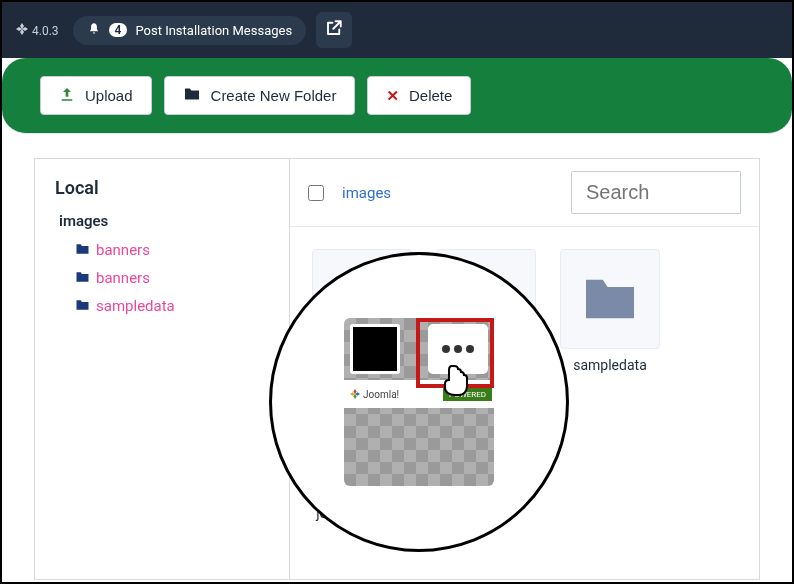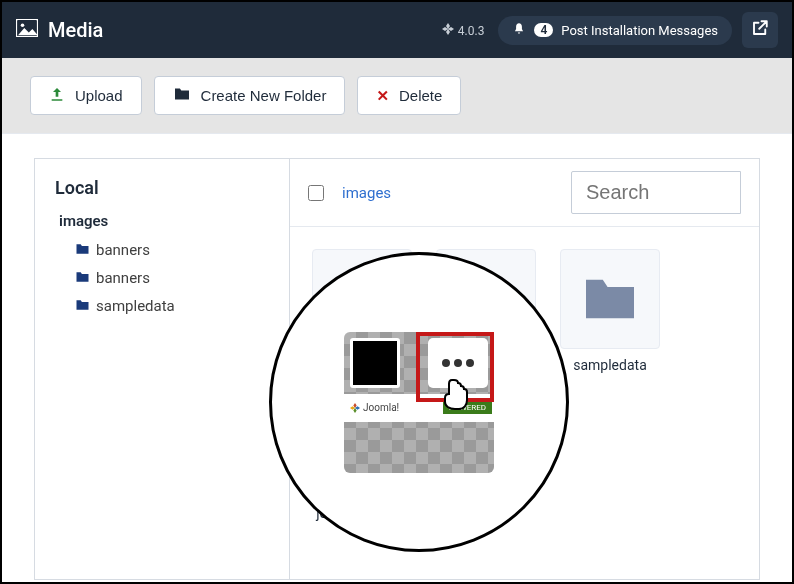--- a/index.html
+++ b/index.html
@@ -4,48 +4,48 @@
 <style>
   * { box-sizing: border-box; margin: 0; padding: 0; }
   body { font-family: -apple-system, BlinkMacSystemFont, "Segoe UI", Roboto, sans-serif; background: #fff; width: 794px; height: 584px; overflow: hidden; position: relative; }
   .frame { border: 2px solid #000; width: 794px; height: 584px; position: relative; background: #fff; }
   .topbar { background: #1f2b3a; height: 56px; display: flex; align-items: center; padding: 0 14px; color: #fff; }
   .topbar .title { font-size: 20px; font-weight: 500; display: flex; align-items: center; gap: 10px; flex: 1; }
   .topbar .version { font-size: 12px; color: #c7ced6; margin-right: 14px; display: flex; align-items: flex-end; gap: 4px; }
   .pill { background: #2b3a4d; border-radius: 20px; padding: 6px 14px; display: flex; align-items: center; gap: 8px; font-size: 13px; color: #fff; cursor: pointer; }
   .pill .count { background: #fff; color: #1f2b3a; border-radius: 10px; padding: 0 6px; font-size: 12px; font-weight: 600; }
   .sharebtn { background: #2b3a4d; border-radius: 6px; width: 36px; height: 36px; display: flex; align-items: center; justify-content: center; margin-left: 10px; cursor: pointer; }
-  .toolbar { background: #e5e5e5; padding: 18px 28px; display: flex; gap: 12px; border-bottom: 1px solid #e5e9ef; }
+  .toolbar { background: #15803d; padding: 18px 38px; display: flex; gap: 12px; border-bottom: 1px solid #e5e9ef; border-radius: 24px; }
   .btn { border: 1px solid #c5cdd8; background: #fff; padding: 9px 18px; border-radius: 4px; font-size: 15px; color: #1f2b3a; display: flex; align-items: center; gap: 10px; cursor: pointer; }
   .content { display: flex; padding: 24px 32px 0 32px; gap: 0; height: calc(100% - 56px - 78px); }
   .sidebar { width: 256px; border: 1px solid #d6dbe2; background: #fff; padding: 18px 20px; }
   .sidebar h3 { font-size: 18px; font-weight: 600; color: #1f2b3a; margin-bottom: 14px; }
   .tree-root { font-size: 15px; color: #1f2b3a; font-weight: 600; margin-bottom: 6px; padding-left: 4px; }
-  .tree-item { font-size: 15px; color: #404040; padding: 5px 0 5px 20px; display: flex; align-items: flex-start; gap: 6px; cursor: pointer; }
+  .tree-item { font-size: 15px; color: #ec4899; padding: 5px 0 5px 20px; display: flex; align-items: flex-start; gap: 6px; cursor: pointer; }
   .main { flex: 1; border: 1px solid #d6dbe2; border-left: none; background: #fff; position: relative; overflow: hidden; }
   .main-header { display: flex; align-items: center; padding: 12px 18px; border-bottom: 1px solid #e5e9ef; gap: 18px; }
   .main-header input[type="checkbox"] { width: 16px; height: 16px; cursor: pointer; }
   .breadcrumb { color: #2f6fcf; font-size: 15px; flex: 1; }
   .search { border: 1px solid #c5cdd8; padding: 9px 14px; font-size: 20px; width: 170px; border-radius: 2px 0 0 2px; }
   .grid { padding: 22px; display: flex; gap: 24px; flex-wrap: wrap; }
   .item { width: 100px; text-align: center; cursor: pointer; }
   .folder { width: 100px; height: 100px; background: #f6f8fb; border: 1px solid #e7ebf2; border-radius: 4px; display: flex; align-items: center; justify-content: center; }
   .item-label { font-size: 14px; color: #1f2b3a; margin-top: 8px; white-space: nowrap; overflow: hidden; text-overflow: ellipsis; }
   .thumb { width: 100px; height: 100px; border: 1px solid #e7ebf2; border-radius: 4px; background-image:
     linear-gradient(45deg,#eee 25%,transparent 25%),
     linear-gradient(-45deg,#eee 25%,transparent 25%),
     linear-gradient(45deg,transparent 75%,#eee 75%),
     linear-gradient(-45deg,transparent 75%,#eee 75%);
     background-size: 16px 16px;
     background-position: 0 0,0 8px,8px -8px,-8px 0;
     display: flex; align-items: center; justify-content: center;
   }
   .zoom-circle { position: absolute; left: 267px; top: 250px; width: 300px; height: 300px; border: 3px solid #000; border-radius: 50%; background: #fff; overflow: hidden; z-index: 10; }
   .zoom-inner { width: 100%; height: 100%; display: flex; flex-direction: column; align-items: center; justify-content: center; }
-  .zoom-thumb { width: 150px; height: 141px; background: #b0b0b0;
+  .zoom-thumb { width: 150px; height: 168px; background: #b0b0b0;
     background-image:
     linear-gradient(45deg,#9a9a9a 25%,transparent 25%),
     linear-gradient(-45deg,#9a9a9a 25%,transparent 25%),
     linear-gradient(45deg,transparent 75%,#9a9a9a 75%),
     linear-gradient(-45deg,transparent 75%,#9a9a9a 75%);
     background-size: 24px 24px;
     background-position: 0 0,0 12px,12px -12px,-12px 0;
     border-radius: 6px; position: relative; text-decoration: underline;
   }
   .zoom-select { position: absolute; top: 6px; left: 6px; width: 50px; height: 50px; background: #000; border: 3px solid #fff; border-radius: 3px; }
@@ -58,30 +58,20 @@
   .zoom-label { font-size: 20px; color: #333; margin-top: 14px; }
   .cursor { position: absolute; top: 40px; right: 18px; }
   .folder-svg { fill: #7b8aa6; }
 </style>
 </head>
 <body>
 
 <div class="frame">
 
   <div class="topbar">
-    <div class="title">
-      <span>
-        <svg width="22" height="18" viewBox="0 0 24 20">
-            <rect x="0" y="0" width="24" height="20" rx="2" fill="none" stroke="#fff" stroke-width="2"></rect>
-            <circle cx="7" cy="7" r="2" fill="#fff"></circle>
-            <path d="M2 18 L9 10 L14 15 L18 11 L24 18 Z" fill="#fff"></path>
-          </svg>
-      </span>
-      <span>Media</span>
-    </div>
     <div class="version">
       <span>
         <svg width="12" height="12" viewBox="0 0 12 12">
             <path d="M6 0 L8 3 L6 6 L4 3 Z M0 6 L3 4 L6 6 L3 8 Z M6 12 L4 9 L6 6 L8 9 Z M12 6 L9 8 L6 6 L9 4 Z" fill="#c7ced6"></path>
           </svg>
       </span>
       <span>4.0.3</span>
     </div>
     <div class="pill">
       <span>

